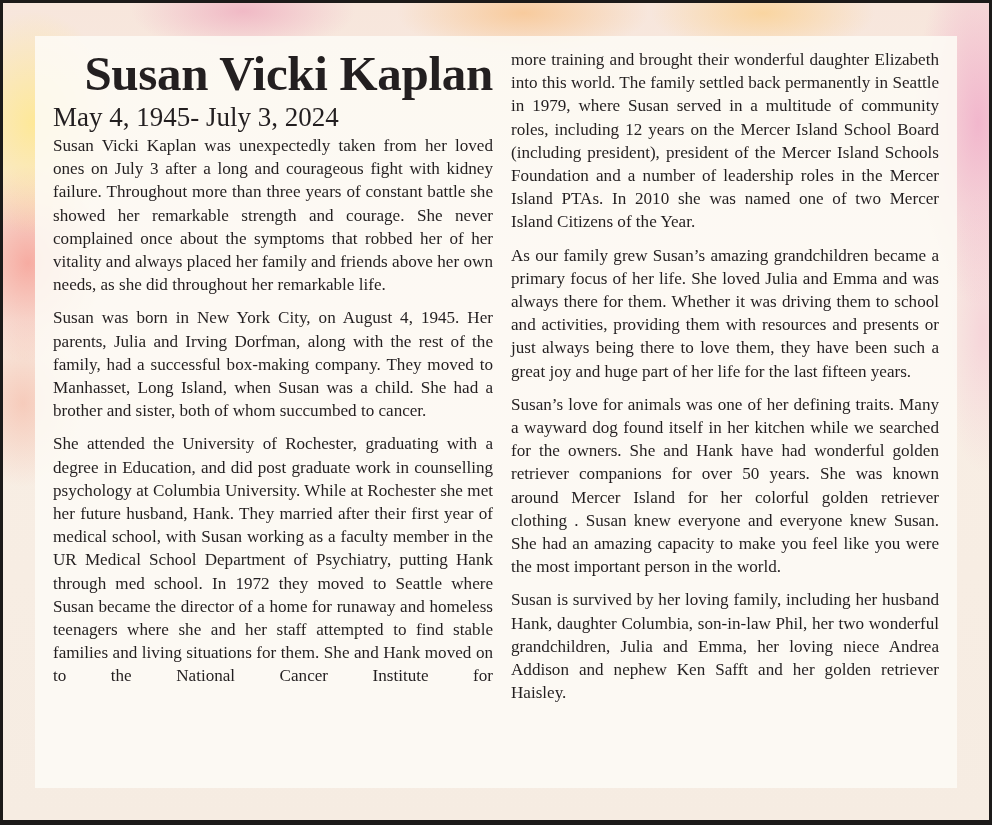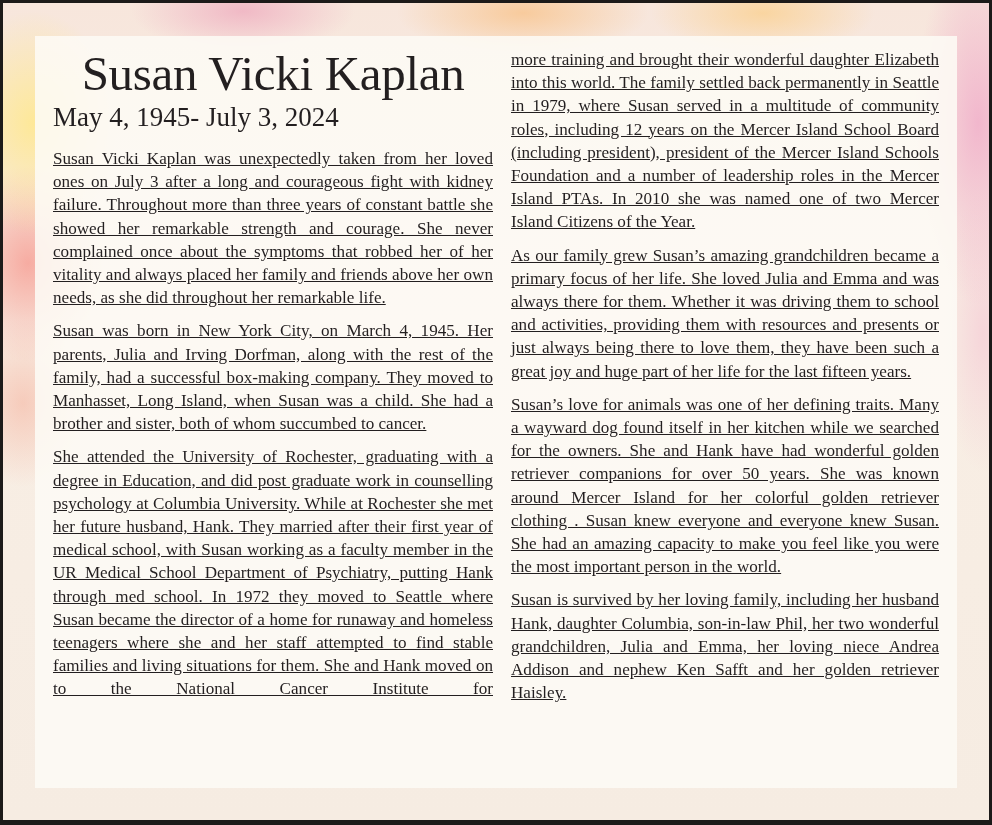--- a/index.html
+++ b/index.html
@@ -30,45 +30,45 @@
     position: absolute; top: 0;
     color: #231f20;
     font-size: 17.1px;
     line-height: 23.2px;
     text-align: justify;
   }
   .col-left { left: 18px; width: 440px; }
   .col-right { left: 476px; width: 428px; top: 12px; }
   .title {
     margin: 10px 0 0 0;
-    font-size: 49px; font-weight: normal; line-height: 56px;
+    font-size: 49px; font-weight: bold; line-height: 56px;
     letter-spacing: -0.3px;
     color: #231f20;
-    text-align: center;
+    text-align: right;
   }
   .dates {
     margin: -2px 0 0 0;
     font-size: 27px; line-height: 34px;
     color: #231f20; text-align: left;
   }
-  .col-left .dates { margin-bottom: 13px; }
-  p.para { margin: 0 0 10px 0; text-decoration: underline; }
+  .col-left .dates { margin-bottom: 0; }
+  p.para { margin: 0 0 10px 0; }
 </style>
 </head>
 <body>
 
 <div class="frame">
   <div class="floral-background"></div>
   <div class="panel">
 
     <div class="col col-left">
       <h1 class="title">Susan Vicki Kaplan</h1>
       <div class="dates">May 4, 1945- July 3, 2024</div>
       <p class="para">Susan Vicki Kaplan was unexpectedly taken from her loved ones on July 3 after a long and courageous fight with kidney failure. Throughout more than three years of constant battle she showed her remarkable strength and courage. She never complained once about the symptoms that robbed her of her vitality and always placed her family and friends above her own needs, as she did throughout her remarkable life.</p>
-      <p class="para">Susan was born in New York City, on March 4, 1945. Her parents, Julia and Irving Dorfman, along with the rest of the family, had a successful box-making company. They moved to Manhasset, Long Island, when Susan was a child. She had a brother and sister, both of whom succumbed to cancer.</p>
+      <p class="para">Susan was born in New York City, on August 4, 1945. Her parents, Julia and Irving Dorfman, along with the rest of the family, had a successful box-making company. They moved to Manhasset, Long Island, when Susan was a child. She had a brother and sister, both of whom succumbed to cancer.</p>
       <p class="para" style="text-align-last: justify;">She attended the University of Rochester, graduating with a degree in Education, and did post graduate work in counselling psychology at Columbia University. While at Rochester she met her future husband, Hank. They married after their first year of medical school, with Susan working as a faculty member in the UR Medical School Department of Psychiatry, putting Hank through med school. In 1972 they moved to Seattle where Susan became the director of a home for runaway and homeless teenagers where she and her staff attempted to find stable families and living situations for them. She and Hank moved on to the National Cancer Institute for</p>
     </div>
 
     <div class="col col-right">
       <p class="para">more training and brought their wonderful daughter Elizabeth into this world. The family settled back permanently in Seattle in 1979, where Susan served in a multitude of community roles, including 12 years on the Mercer Island School Board (including president), president of the Mercer Island Schools Foundation and a number of leadership roles in the Mercer Island PTAs. In 2010 she was named one of two Mercer Island Citizens of the Year.</p>
       <p class="para">As our family grew Susan’s amazing grandchildren became a primary focus of her life. She loved Julia and Emma and was always there for them. Whether it was driving them to school and activities, providing them with resources and presents or just always being there to love them, they have been such a great joy and huge part of her life for the last fifteen years.</p>
       <p class="para">Susan’s love for animals was one of her defining traits. Many a wayward dog found itself in her kitchen while we searched for the owners. She and Hank have had wonderful golden retriever companions for over 50 years. She was known around Mercer Island for her colorful golden retriever clothing . Susan knew everyone and everyone knew Susan. She had an amazing capacity to make you feel like you were the most important person in the world.</p>
       <p class="para">Susan is survived by her loving family, including her husband Hank, daughter Columbia, son-in-law Phil, her two wonderful grandchildren, Julia and Emma, her loving niece Andrea Addison and nephew Ken Safft and her golden retriever Haisley.</p>
     </div>
 

